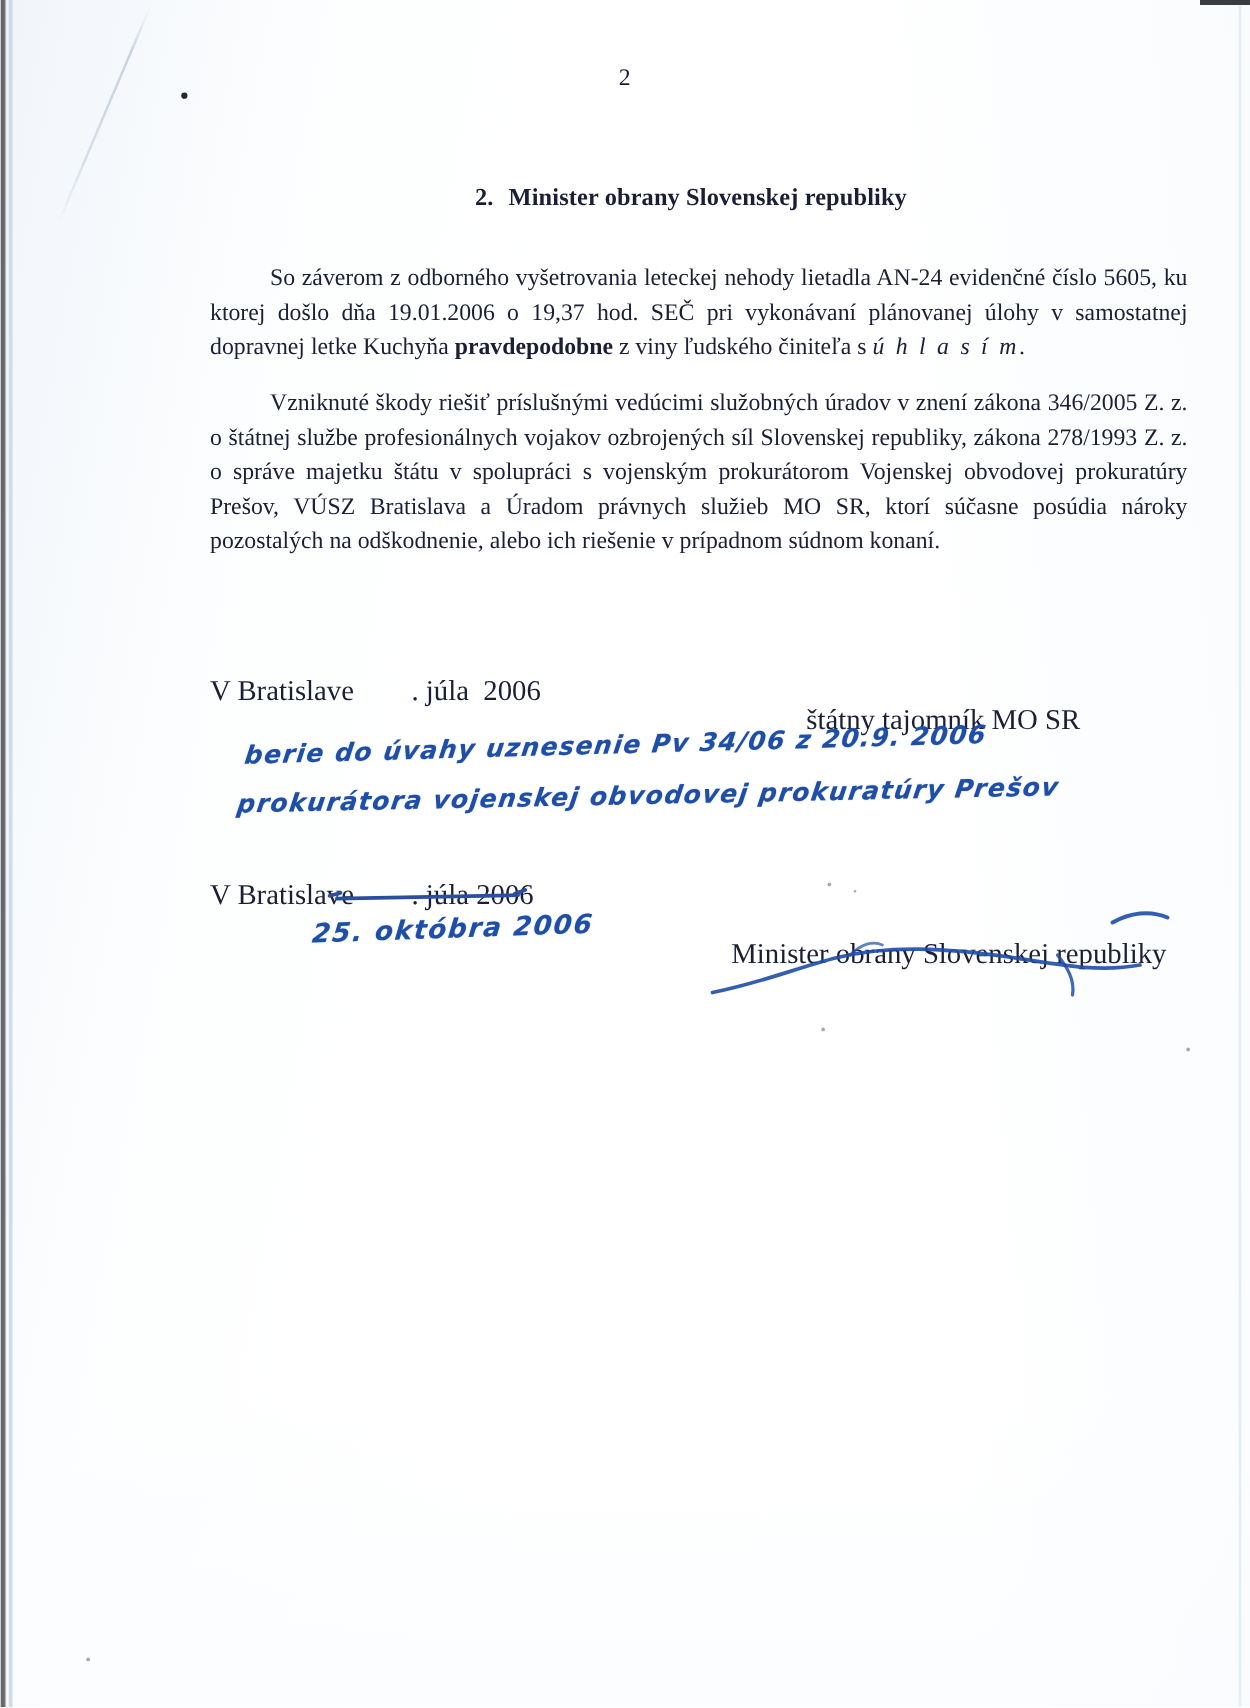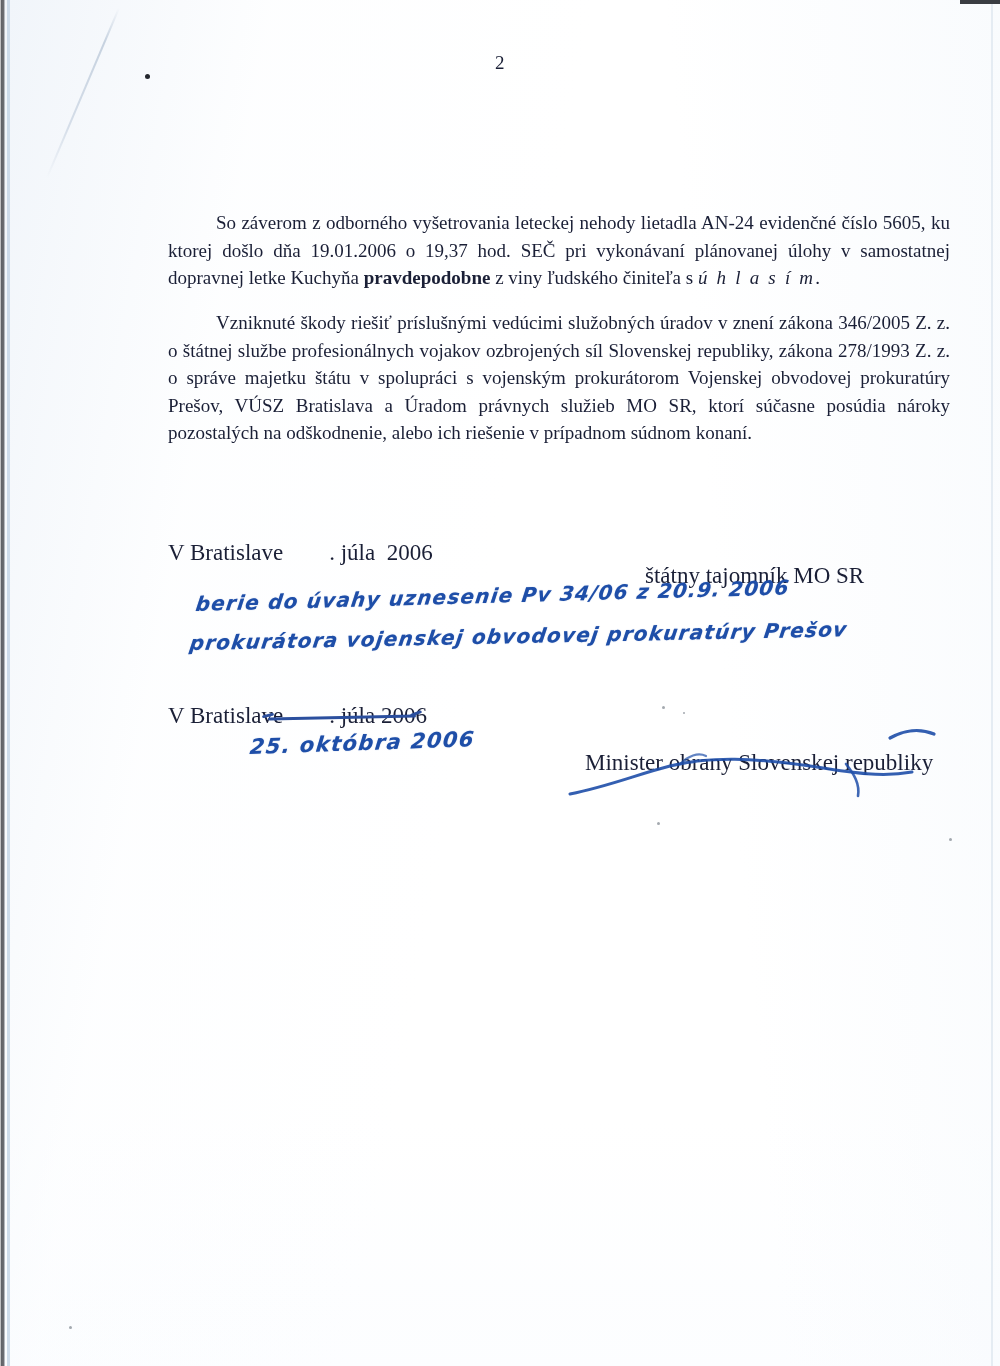--- a/index.html
+++ b/index.html
@@ -203,20 +203,23 @@
   <div class="edge-dark"></div>
   <div class="edge-light-left"></div>
   <div class="edge-right-line"></div>
   <div class="edge-top-dark"></div>
 
   <div class="crease"></div>
   <div class="crease-dot"></div>
 
   <div class="page-number">2</div>
 
+  <div class="doc-heading">
+    <span class="num">2.</span><span>Minister obrany Slovenskej republiky</span>
+  </div>
 
   <div class="body-block" id="para1">
     <span class="indent"></span><span>So záverom z odborného vyšetrovania leteckej nehody lietadla AN-24 evidenčné číslo 5605, ku ktorej došlo dňa 19.01.2006 o 19,37 hod. SEČ pri vykonávaní plánovanej úlohy v samostatnej dopravnej letke Kuchyňa </span><span class="bold">pravdepodobne</span><span> z viny ľudského činiteľa s </span><span class="spaced-italic">ú h l a s í m</span><span>.</span>
   </div>
 
   <div class="body-block" id="para2">
     <span class="indent"></span><span>Vzniknuté škody riešiť príslušnými vedúcimi služobných úradov v  znení zákona 346/2005 Z. z. o štátnej službe profesionálnych vojakov ozbrojených síl Slovenskej republiky, zákona 278/1993 Z. z. o správe majetku štátu v spolupráci s vojenským prokurátorom Vojenskej obvodovej prokuratúry Prešov, VÚSZ Bratislava a Úradom právnych služieb MO SR, ktorí súčasne posúdia nároky pozostalých na odškodnenie, alebo ich riešenie v prípadnom súdnom konaní.</span>
   </div>
 
   <div class="sig-line" id="place1">V Bratislave        . júla  2006</div>

